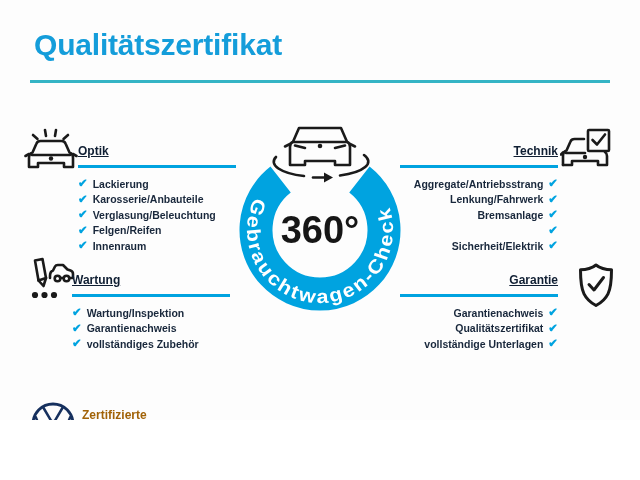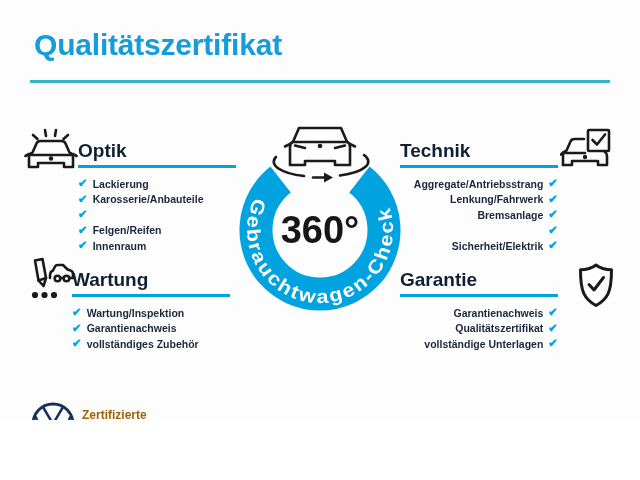--- a/index.html
+++ b/index.html
@@ -15,23 +15,23 @@
   .top-rule{
     position:absolute; left:30px; top:80px; width:580px; height:3px;
     background:#35b4c5;
   }
   .section{ position:absolute; width:158px; }
   #sec-optik{ left:78px; top:141px; }
   #sec-technik{ left:400px; top:141px; }
   #sec-wartung{ left:72px; top:270px; }
   #sec-garantie{ left:400px; top:270px; }
   .section-title{
-    font-size:19px; font-weight:700; color:#101f33; line-height:20px;
-  }
-  .side-right .section-title{ }
+    font-size:12px; font-weight:700; color:#101f33; line-height:20px;text-decoration:underline;
+  }
+  .side-right .section-title{ text-align:right; }
   .section-rule{ height:3px; background:#00a3e0; margin-top:4px; }
   .items{ margin-top:8px; }
   .check-item{
     display:flex; align-items:center; height:15.5px;
     font-size:10.5px; font-weight:700; color:#18273b; white-space:nowrap;
   }
   .check{ color:#00a3e0; font-size:11.5px; margin-right:5px; line-height:1; }
   .side-right .check-item{ flex-direction:row-reverse; justify-content:flex-start; }
   .side-right .check{ margin-right:0; margin-left:5px; }
   .corner-icon{ position:absolute; }
@@ -102,20 +102,21 @@
         <div class="check-item">
           <span class="check">✔</span>
           <span class="check-label">Lackierung</span>
         </div>
         <div class="check-item">
           <span class="check">✔</span>
           <span class="check-label">Karosserie/Anbauteile</span>
         </div>
         <div class="check-item">
           <span class="check">✔</span>
+          <span class="check-label">Verglasung/Beleuchtung</span>
         </div>
         <div class="check-item">
           <span class="check">✔</span>
           <span class="check-label">Felgen/Reifen</span>
         </div>
         <div class="check-item">
           <span class="check">✔</span>
           <span class="check-label">Innenraum</span>
         </div>
       </div>

